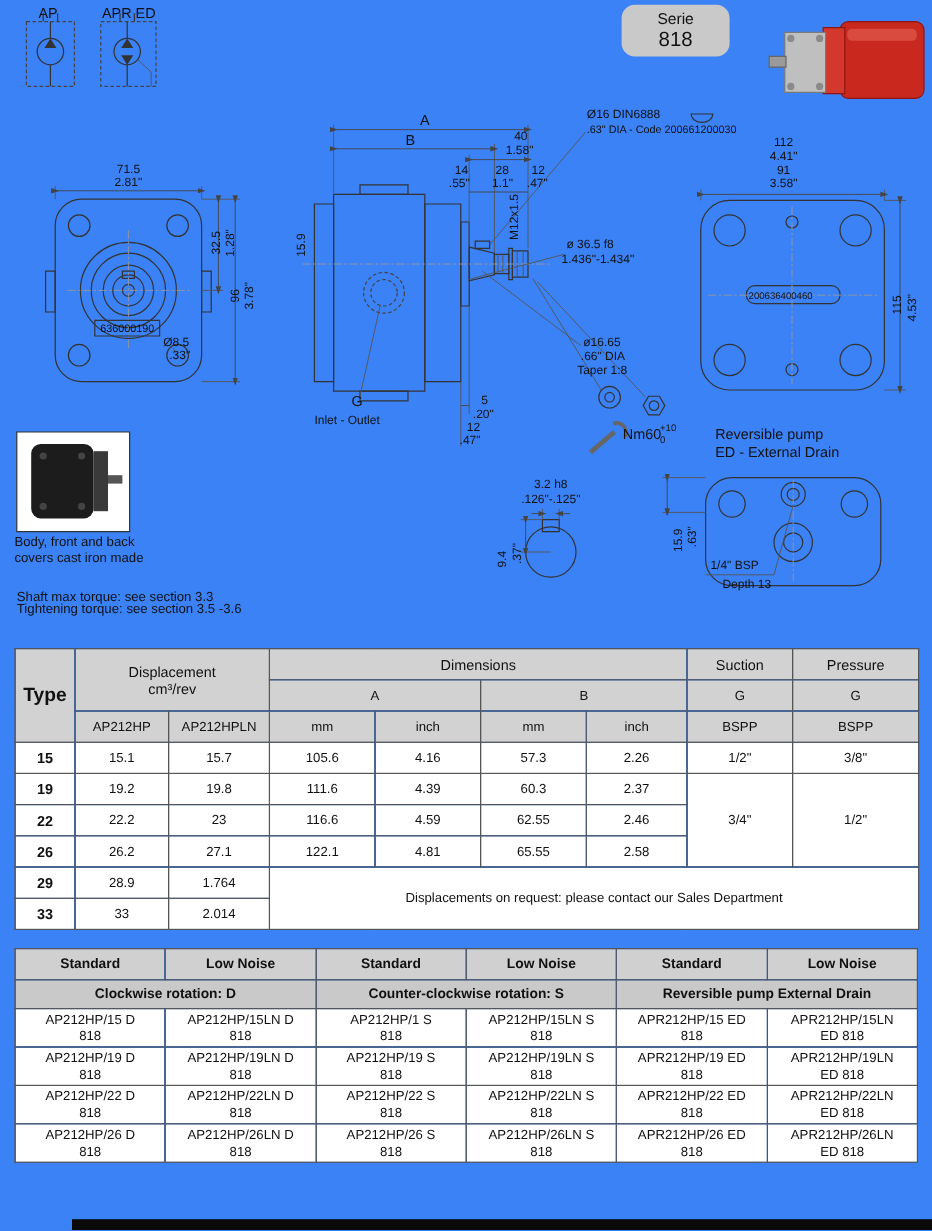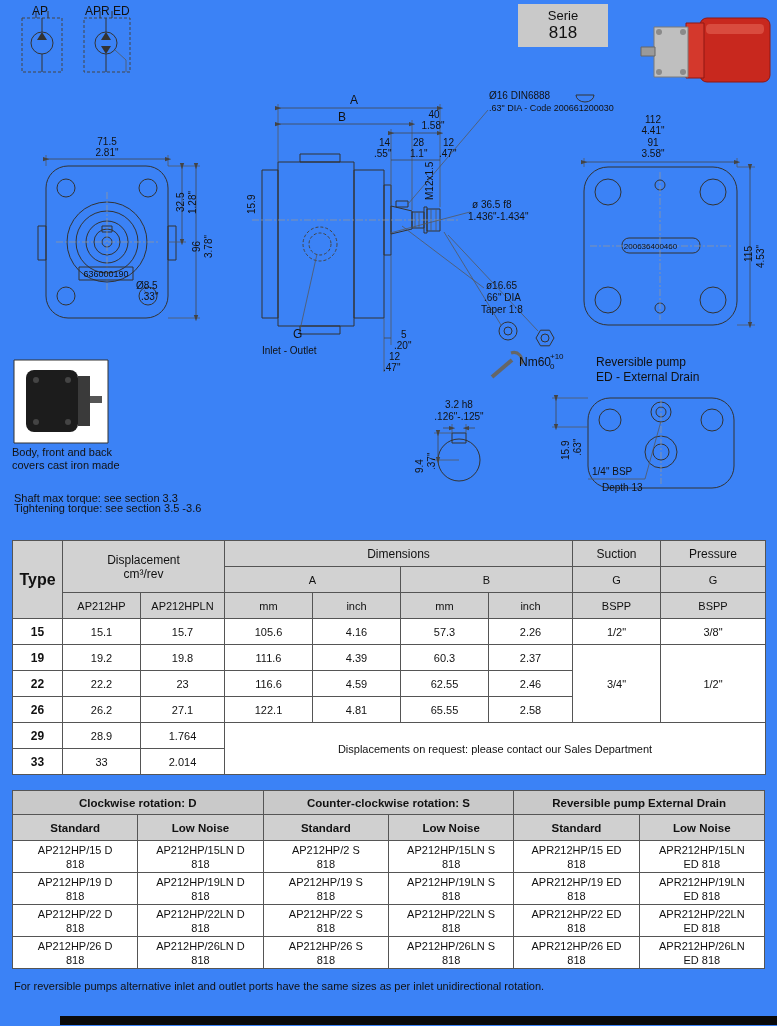--- a/index.html
+++ b/index.html
@@ -10,21 +10,21 @@
   .ln { stroke:#333; fill:none; stroke-width:1; }
   .thin { stroke:#555; fill:none; stroke-width:0.75; }
   .dash { stroke:#444; fill:none; stroke-width:1; stroke-dasharray:3,2; }
   .cl { stroke:#999; fill:none; stroke-width:0.75; stroke-dasharray:7,2,2,2; }
   .dim { stroke:#444; fill:none; stroke-width:0.75; }
   .lbl { position:absolute; font-size:10px; line-height:11px; white-space:nowrap; color:#111; }
   .lbl.c { text-align:center; }
   .lbl.big { font-size:12px; line-height:13px; }
   .lbl.sm { font-size:9px; line-height:10px; }
   .rot { transform:rotate(-90deg); transform-origin:left top; }
-  .serie-box { position:absolute; left:518px; top:4px; width:90px; height:43px; background:#c9c9c9; text-align:center; }
+  .serie-box { position:absolute; left:518px; top:4px; width:90px; height:43px; background:#c9c9c9; text-align:center;border-radius:11px; }
   .serie-box .s1 { font-size:13px; padding-top:4px; }
   .serie-box .s2 { font-size:17px; }
   .castbox-caption { position:absolute; left:12px; top:446px; width:110px; font-size:11px; line-height:13px; }
   .note-line { position:absolute; left:14px; font-size:11px; }
   table { border-collapse:collapse; position:absolute; left:12px; table-layout:fixed; }
   th, td { border:1px solid #555; text-align:center; vertical-align:middle; font-size:11px; padding:0 2px; overflow:hidden; }
   .t1 { top:540px; width:753px; }
   .t1 th { background:#d2d2d2; font-weight:normal; height:26px; }
   .t1 th.grp { font-size:12px; }
   .t1 td { height:26px; background:#fff; }
@@ -395,45 +395,45 @@
     <colgroup>
         <col>
         <col>
         <col>
         <col>
         <col>
         <col>
       </colgroup>
     <thead>
       <tr>
-        <th colspan="2" class="g">Clockwise rotation: D</th>
-        <th colspan="2" class="g">Counter-clockwise rotation: S</th>
-        <th colspan="2" class="g">Reversible pump External Drain</th>
-      </tr>
-      <tr>
         <th class="s">Standard</th>
         <th class="s">Low Noise</th>
         <th class="s">Standard</th>
         <th class="s">Low Noise</th>
         <th class="s">Standard</th>
         <th class="s">Low Noise</th>
       </tr>
+      <tr>
+        <th colspan="2" class="g">Clockwise rotation: D</th>
+        <th colspan="2" class="g">Counter-clockwise rotation: S</th>
+        <th colspan="2" class="g">Reversible pump External Drain</th>
+      </tr>
     </thead>
     <tbody>
       <tr>
         <td>
             <div>AP212HP/15 D</div>
             <div>818</div>
           </td>
         <td>
             <div>AP212HP/15LN D</div>
             <div>818</div>
           </td>
         <td>
-            <div>AP212HP/2 S</div>
+            <div>AP212HP/1 S</div>
             <div>818</div>
           </td>
         <td>
             <div>AP212HP/15LN S</div>
             <div>818</div>
           </td>
         <td>
             <div>APR212HP/15 ED</div>
             <div>818</div>
           </td>
@@ -516,16 +516,15 @@
             <div>818</div>
           </td>
         <td>
             <div>APR212HP/26LN</div>
             <div>ED 818</div>
           </td>
       </tr>
     </tbody>
   </table>
 
-  <div class="footnote">For reversible pumps alternative inlet and outlet ports have the same sizes as per inlet unidirectional rotation.</div>
   <div class="blackbar"></div>
 
 </div>
 
 </body></html>

